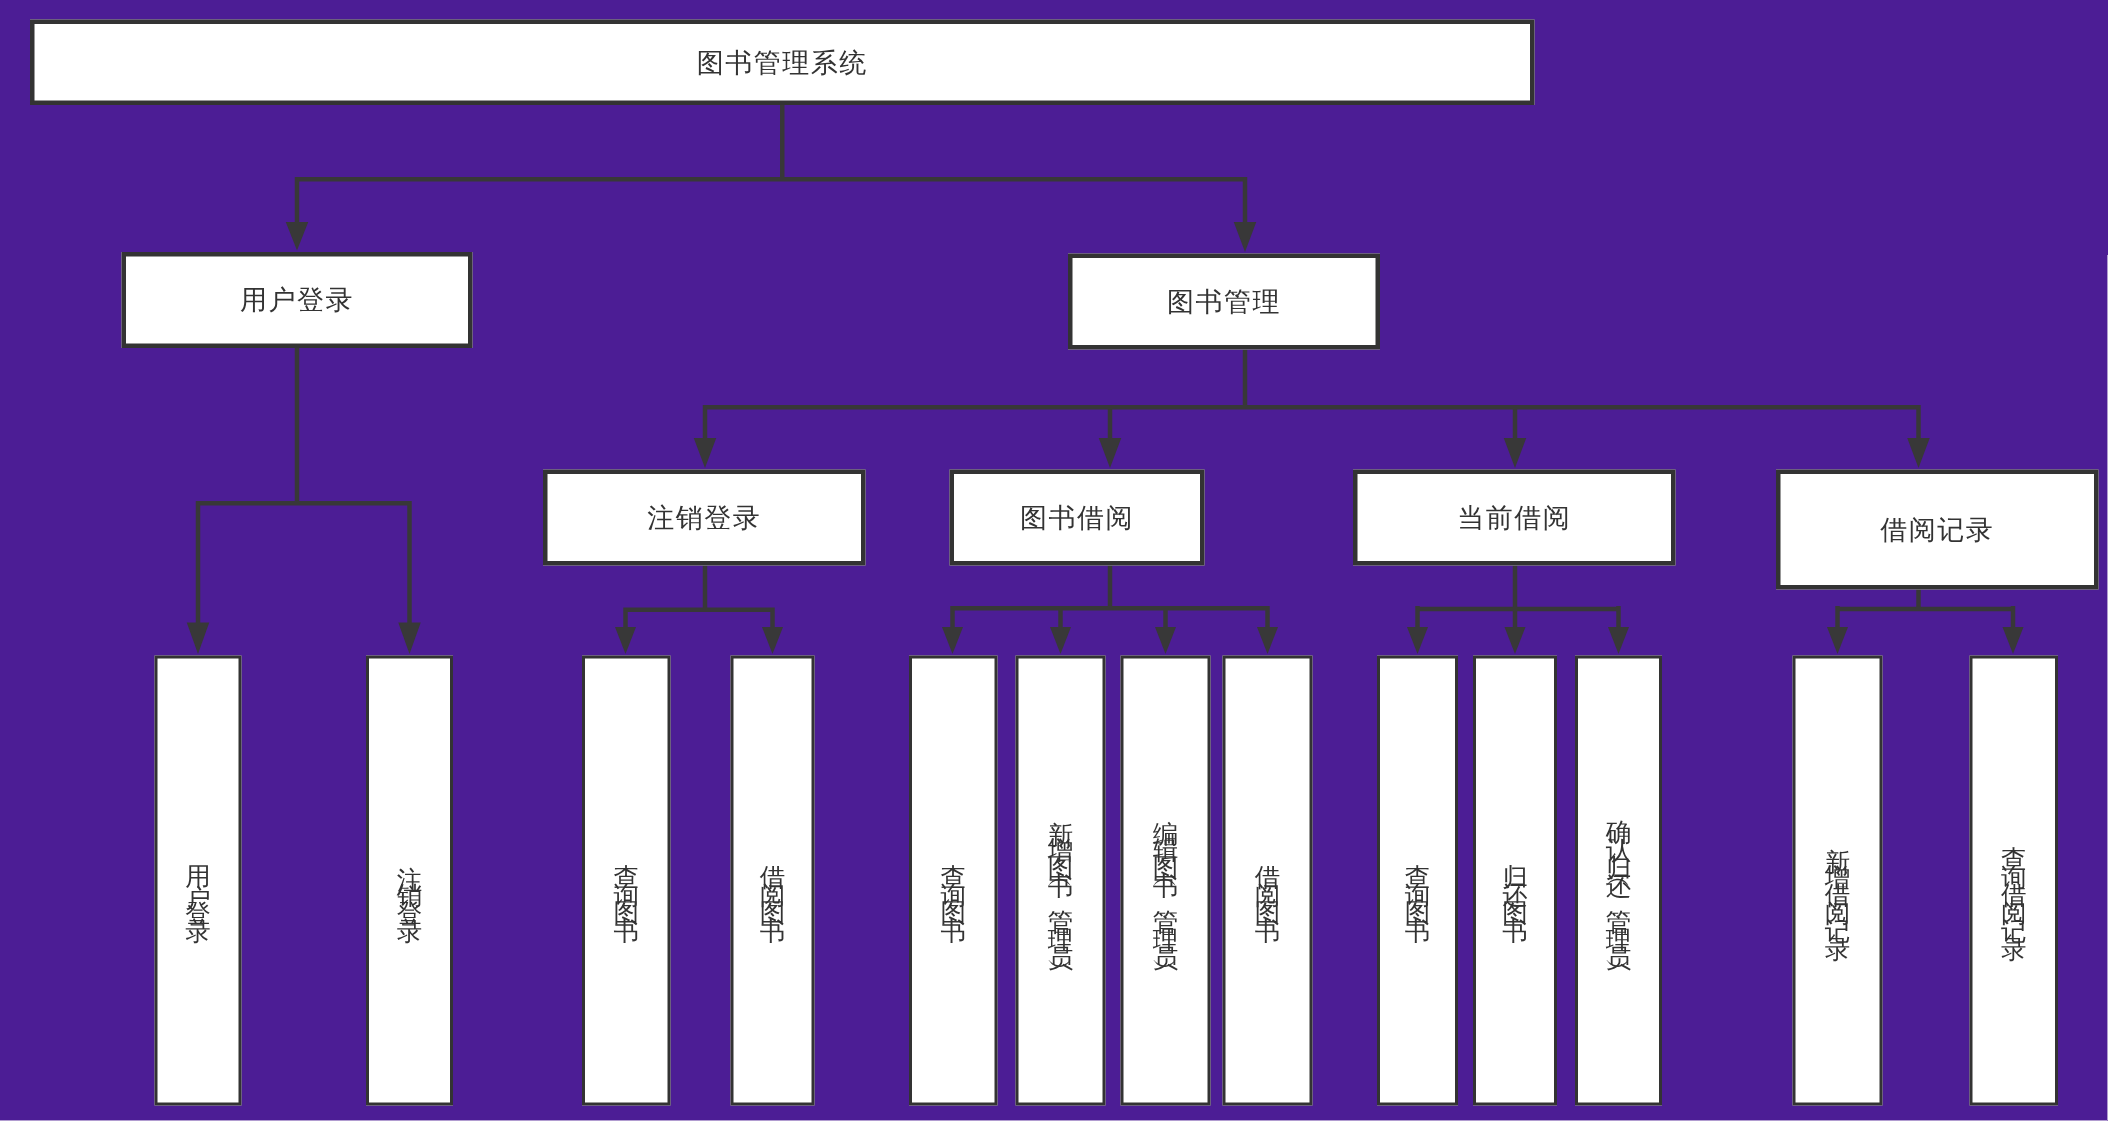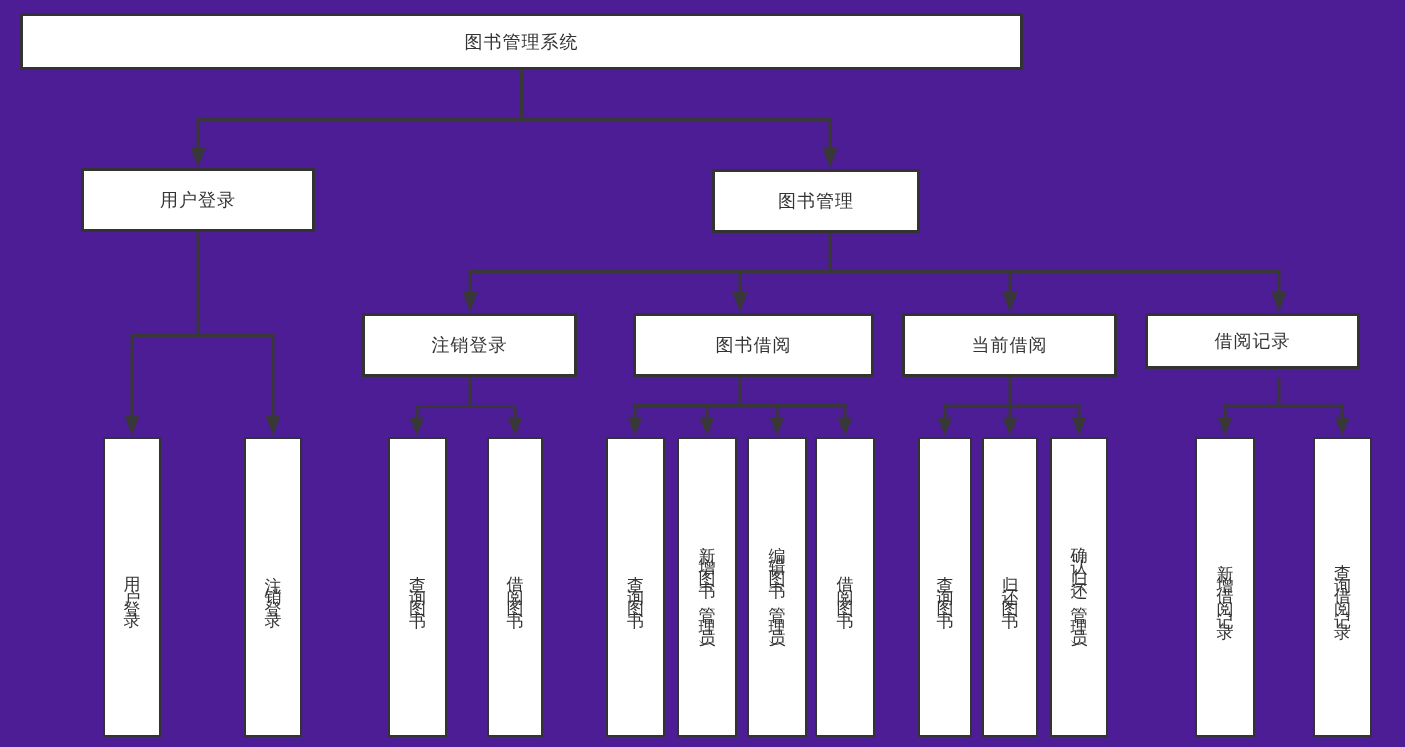--- a/index.html
+++ b/index.html
@@ -105,27 +105,27 @@
   <div class="node h" style="left:81px;top:168px;width:234px;height:64px">
     <span>用户登录</span>
   </div>
   <div class="node h" style="left:712px;top:169px;width:208px;height:64px">
     <span>图书管理</span>
   </div>
 
   <div class="node h" style="left:362px;top:313px;width:215px;height:64px">
     <span>注销登录</span>
   </div>
-  <div class="node h" style="left:633px;top:313px;width:241px;height:64px">
+  <div class="node h" style="left:633px;top:313px;width:170px;height:64px">
     <span>图书借阅</span>
   </div>
   <div class="node h" style="left:902px;top:313px;width:215px;height:64px">
     <span>当前借阅</span>
   </div>
-  <div class="node h" style="left:1145px;top:313px;width:215px;height:56px">
+  <div class="node h" style="left:1184px;top:313px;width:215px;height:80px">
     <span>借阅记录</span>
   </div>
 
   <div class="node v" style="left:103px;top:437px;width:58px;height:300px">
     <span>用户登录</span>
   </div>
   <div class="node v" style="left:244px;top:437px;width:58px;height:300px">
     <span>注销登录</span>
   </div>
 

